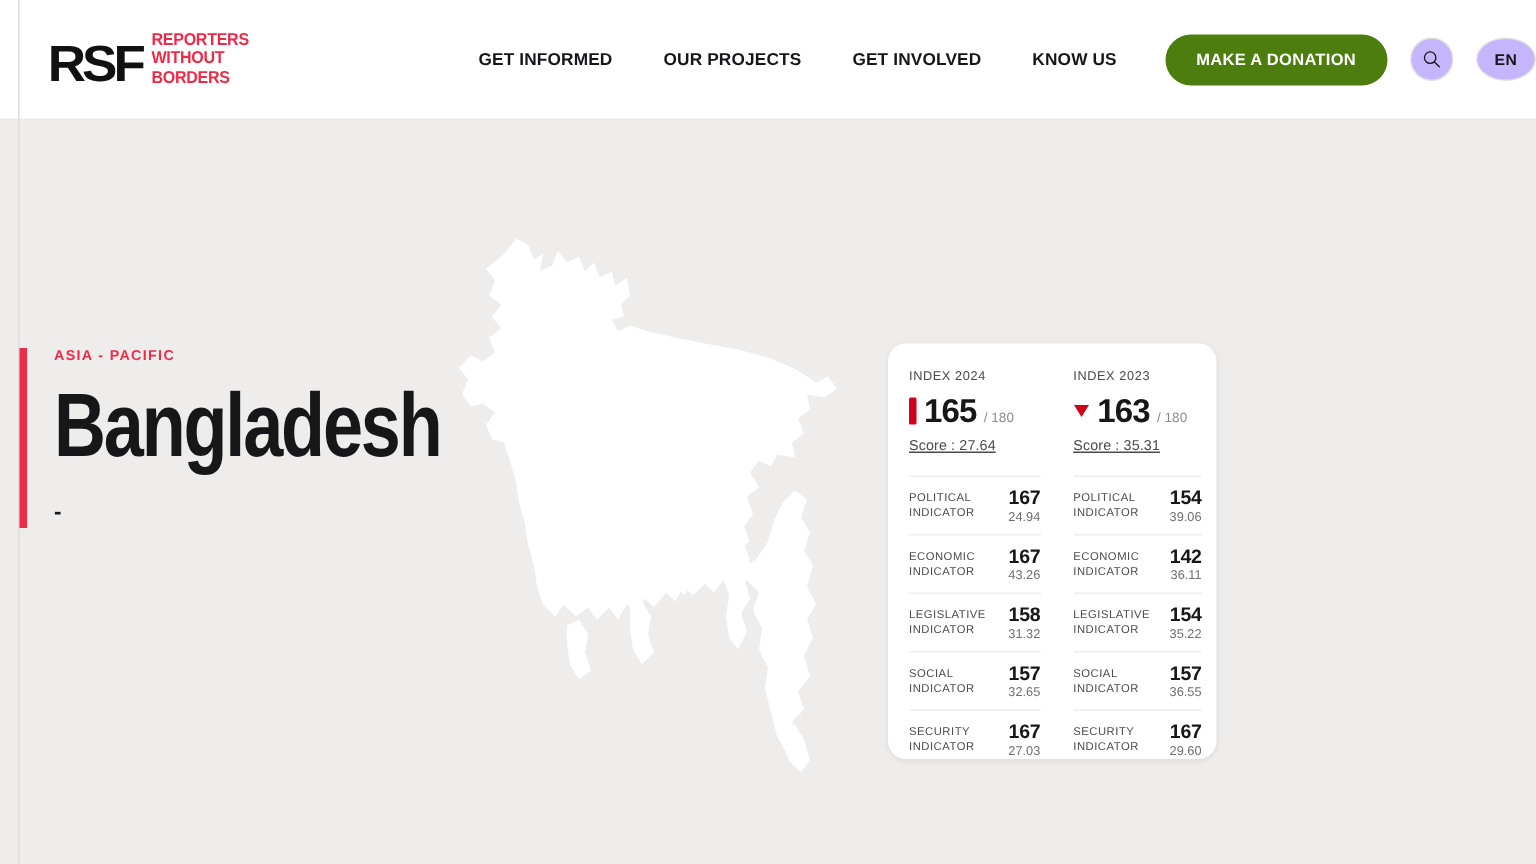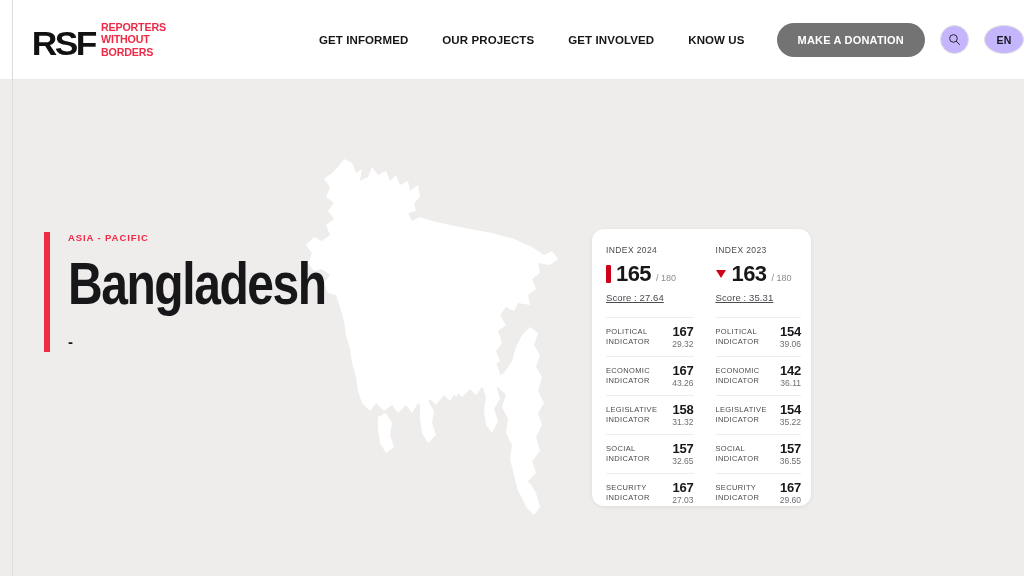--- a/index.html
+++ b/index.html
@@ -38,21 +38,21 @@
     transform:scaleX(0.93); transform-origin:left center;
   }
 
   .nav { display:flex; align-items:center; margin-left:105px; gap:0; }
   .nav-item {
     font-size:11.5px; font-weight:bold; color:#16161a;
     letter-spacing:0.1px; padding:0 17px; white-space:nowrap;
     cursor:pointer; text-transform:uppercase;
   }
   .donate-btn {
-    margin-left:15px; background:#737373; color:#fff;
+    margin-left:15px; background:#4d7c0f; color:#fff;
     font-size:11px; font-weight:bold; letter-spacing:0.2px;
     padding:11px 21px; border-radius:20px; border:none;
     cursor:pointer; white-space:nowrap; text-transform:uppercase;
     font-family:"Liberation Sans", sans-serif;
   }
   .round-btn {
     width:29px; height:29px; border-radius:50%;
     border:1px solid #e2e0e0; background:#c4b5fd;
     display:flex; align-items:center; justify-content:center;
     margin-left:15px; cursor:pointer;
@@ -64,21 +64,21 @@
   .round-btn svg { display:block; }
 
   
   .map-wrap {
     position:absolute; left:300px; top:155px; width:280px; height:360px;
     z-index:1; pointer-events:none;
   }
   .map-wrap svg { width:100%; height:100%; display:block; }
 
   
-  .title-block { position:absolute; left:12px; top:232px; z-index:3;margin-left:32px; }
+  .title-block { position:absolute; left:12px; top:232px; z-index:3; }
   .title-bar {
     position:absolute; left:0; top:0; width:6px; height:120px;
     background:#ee2a47;
   }
   .title-inner { padding-left:24px; }
   .region {
     color:#ee2a47; font-size:9.5px; font-weight:bold;
     letter-spacing:0.9px; margin-bottom:12px; text-transform:uppercase;
   }
   .country {
@@ -247,21 +247,21 @@
       <div class="marker-stable"></div>
       <span class="rank-num">165</span>
       <span class="rank-total">/ 180</span>
     </div>
     <div class="score-line">Score : 27.64</div>
 
     <div class="ind-row">
       <div class="ind-name">POLITICAL INDICATOR</div>
       <div class="ind-vals">
         <div class="ind-rank">167</div>
-        <div class="ind-score">29.32</div>
+        <div class="ind-score">24.94</div>
       </div>
     </div>
     <div class="ind-row">
       <div class="ind-name">ECONOMIC INDICATOR</div>
       <div class="ind-vals">
         <div class="ind-rank">167</div>
         <div class="ind-score">43.26</div>
       </div>
     </div>
     <div class="ind-row">

